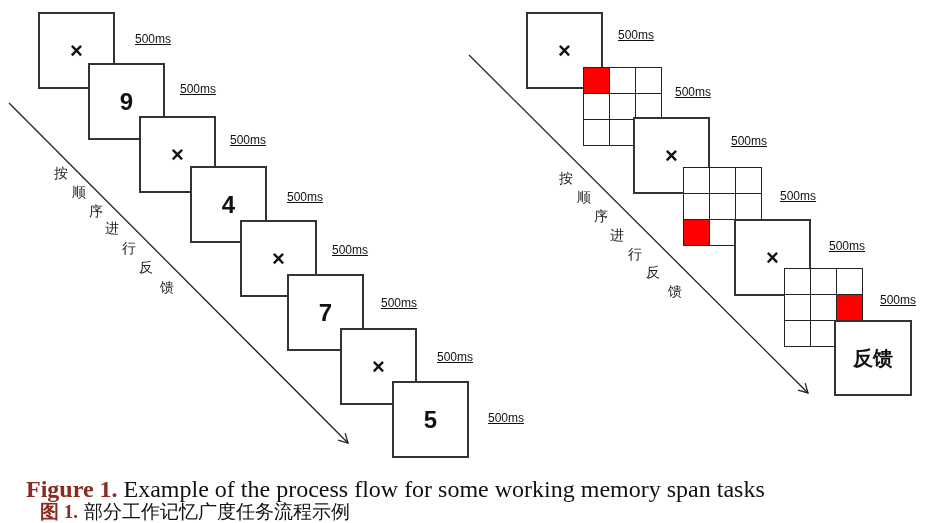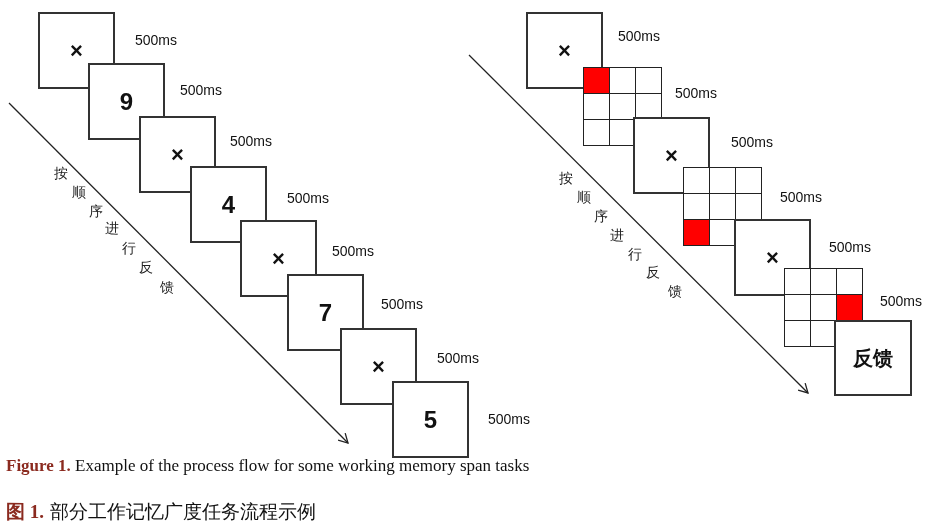--- a/index.html
+++ b/index.html
@@ -1,31 +1,31 @@
 <!DOCTYPE html>
 <html><head>
 <meta charset="utf-8">
 <style>
   html,body{margin:0;padding:0;background:#fff;}
   body{width:930px;height:523px;position:relative;overflow:hidden;font-family:"Liberation Sans","DejaVu Sans",sans-serif;}
   .box{position:absolute;background:#fff;border:2px solid #333;box-sizing:border-box;display:flex;align-items:center;justify-content:center;color:#111;}
   .num{font-weight:bold;font-size:24px;}
   .cross{font-weight:bold;font-size:22px;}
-  .dur{position:absolute;font-size:14px;color:#111;}
+  .dur{position:absolute;font-size:12px;color:#111;text-decoration:underline;}
   .vchar{position:absolute;font-size:14px;color:#222;font-family:"DejaVu Sans",sans-serif;}
   .grid{position:absolute;display:grid;grid-template-columns:repeat(3,26px);grid-template-rows:repeat(3,26px);border-left:1.5px solid #222;border-top:1.5px solid #222;background:#fff;}
   .cell{border-right:1.5px solid #222;border-bottom:1.5px solid #222;box-sizing:border-box;background:#fff;}
   .cell.on{background:#f00;}
   .feedback{font-size:20px;font-family:"DejaVu Sans",sans-serif;font-weight:bold;}
   svg.arrows{position:absolute;left:0;top:0;}
   .cap{position:absolute;left:6px;}
-  .cap-en{top:456px;font-family:"Liberation Serif","DejaVu Serif",serif;font-size:17px;color:#111;}
+  .cap-en{top:476px;font-family:"Liberation Serif","DejaVu Serif",serif;font-size:24px;color:#111;margin-left:20px;}
   .cap-en .lbl{color:#8b2a1f;font-weight:bold;}
   .cap-zh{top:499px;font-size:19px;color:#111;font-family:"DejaVu Sans",sans-serif;}
-  .cap-zh .lbl{color:#8b2a1f;font-weight:bold;font-family:"Liberation Serif",serif;}
+  .cap-zh .lbl{color:#8b2a1f;font-weight:bold;font-family:"Liberation Serif",serif;margin-left:34px;}
 </style>
 </head>
 <body>
 
 <svg class="arrows" width="930" height="523">
   <defs>
     <marker id="ah" markerWidth="12" markerHeight="12" refX="10" refY="6" orient="auto" markerUnits="userSpaceOnUse">
       <path d="M1,1 L10,6 L1,11" fill="none" stroke="#222" stroke-width="1.3"></path>
     </marker>
   </defs>

